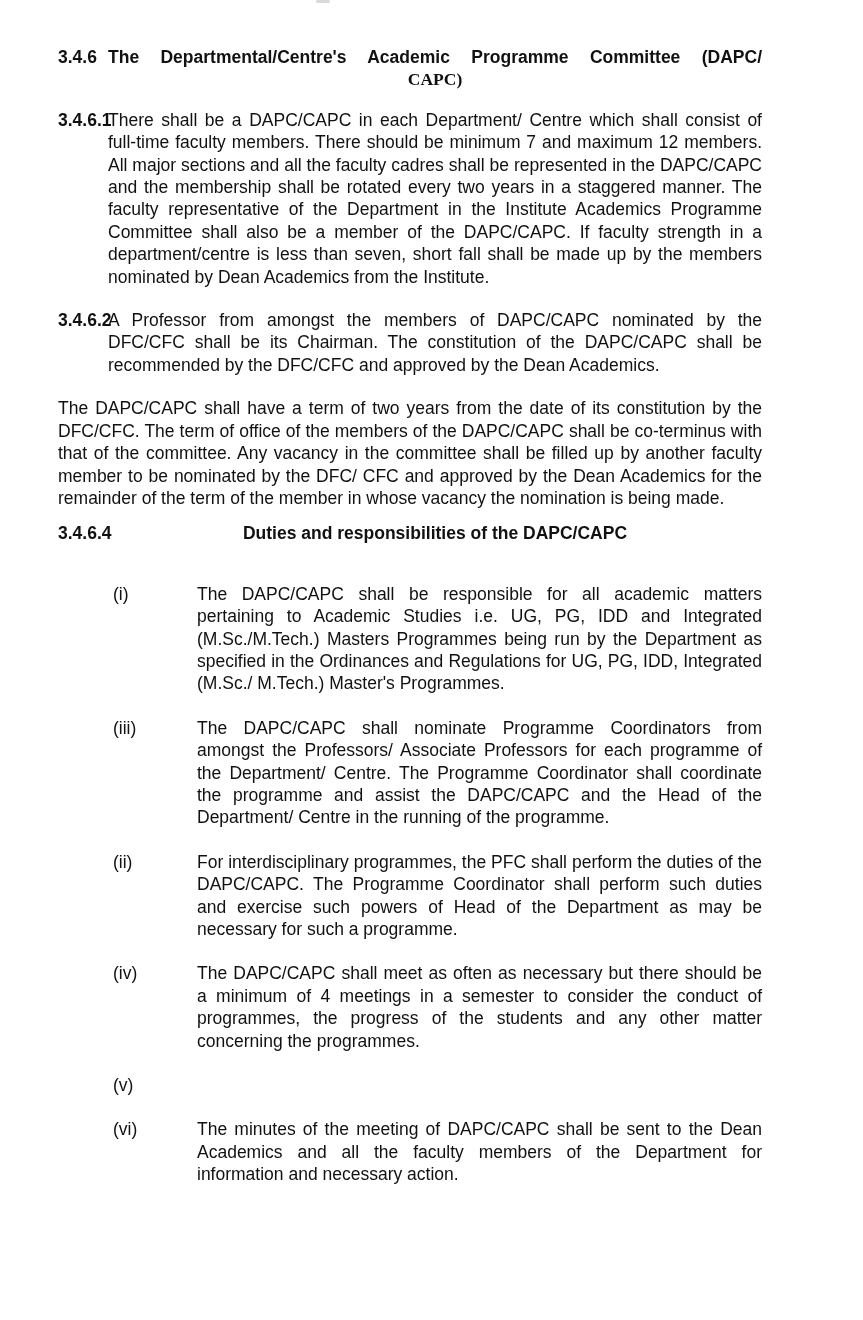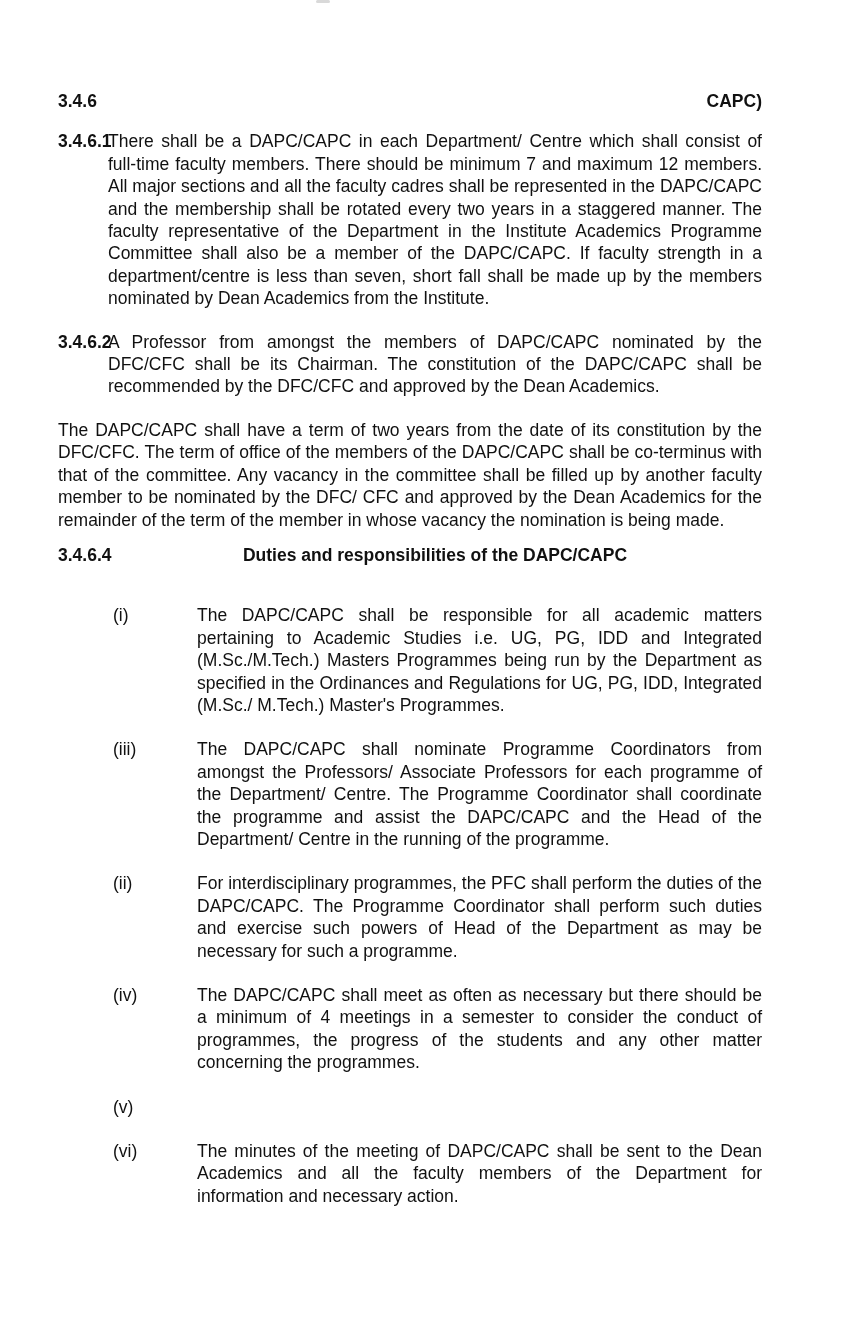--- a/index.html
+++ b/index.html
@@ -24,24 +24,24 @@
     height: 3px;
     background: #d9d9d9;
     border-radius: 2px;
   }
   .row { display: flex; }
   .num {
     width: 50px;
     flex: 0 0 auto;
     font-weight: 700;
   }
-  .heading-row { margin-bottom: 18px; margin-top: 44px; }
+  .heading-row { margin-bottom: 18px; }
   .heading-title { flex: 1 1 auto; font-weight: 700; }
   .heading-title .l1 { text-align: justify; text-align-last: justify; }
-  .heading-title .l2 { text-align: right; }
+  .heading-title .l2 { text-align: center; font-family: Liberation Serif, serif; }
   .clause { margin-bottom: 21px; }
   .clause .body-text { flex: 1 1 auto; text-align: justify; }
   .clause-heading { margin-top: -8px; margin-bottom: 38px; }
   .clause-heading .body-text { font-weight: 700; text-align: center; }
   .duty {
     display: flex;
     margin-left: 55px;
     margin-bottom: 22px;
   }
   .marker { width: 84px; flex: 0 0 auto; }
@@ -50,20 +50,21 @@
 </head>
 <body>
 
 <div class="page">
 
   <div class="artifact"></div>
 
   <div class="row heading-row">
     <span class="num">3.4.6</span>
     <div class="heading-title">
+      <div class="l1">The Departmental/Centre's Academic Programme Committee (DAPC/</div>
       <div class="l2">CAPC)</div>
     </div>
   </div>
 
   <div class="row clause">
     <span class="num">3.4.6.1</span>
     <div class="body-text">There shall be a DAPC/CAPC in each Department/ Centre which shall consist of full-time faculty members. There should be minimum 7 and maximum 12 members. All major sections and all the faculty cadres shall be represented in the DAPC/CAPC and the membership shall be rotated every two years in a staggered manner. The faculty representative of the Department in the Institute Academics Programme Committee shall also be a member of the DAPC/CAPC. If faculty strength in a department/centre is less than seven, short fall shall be made up by the members nominated by Dean Academics from the Institute.</div>
   </div>
 
   <div class="row clause">

